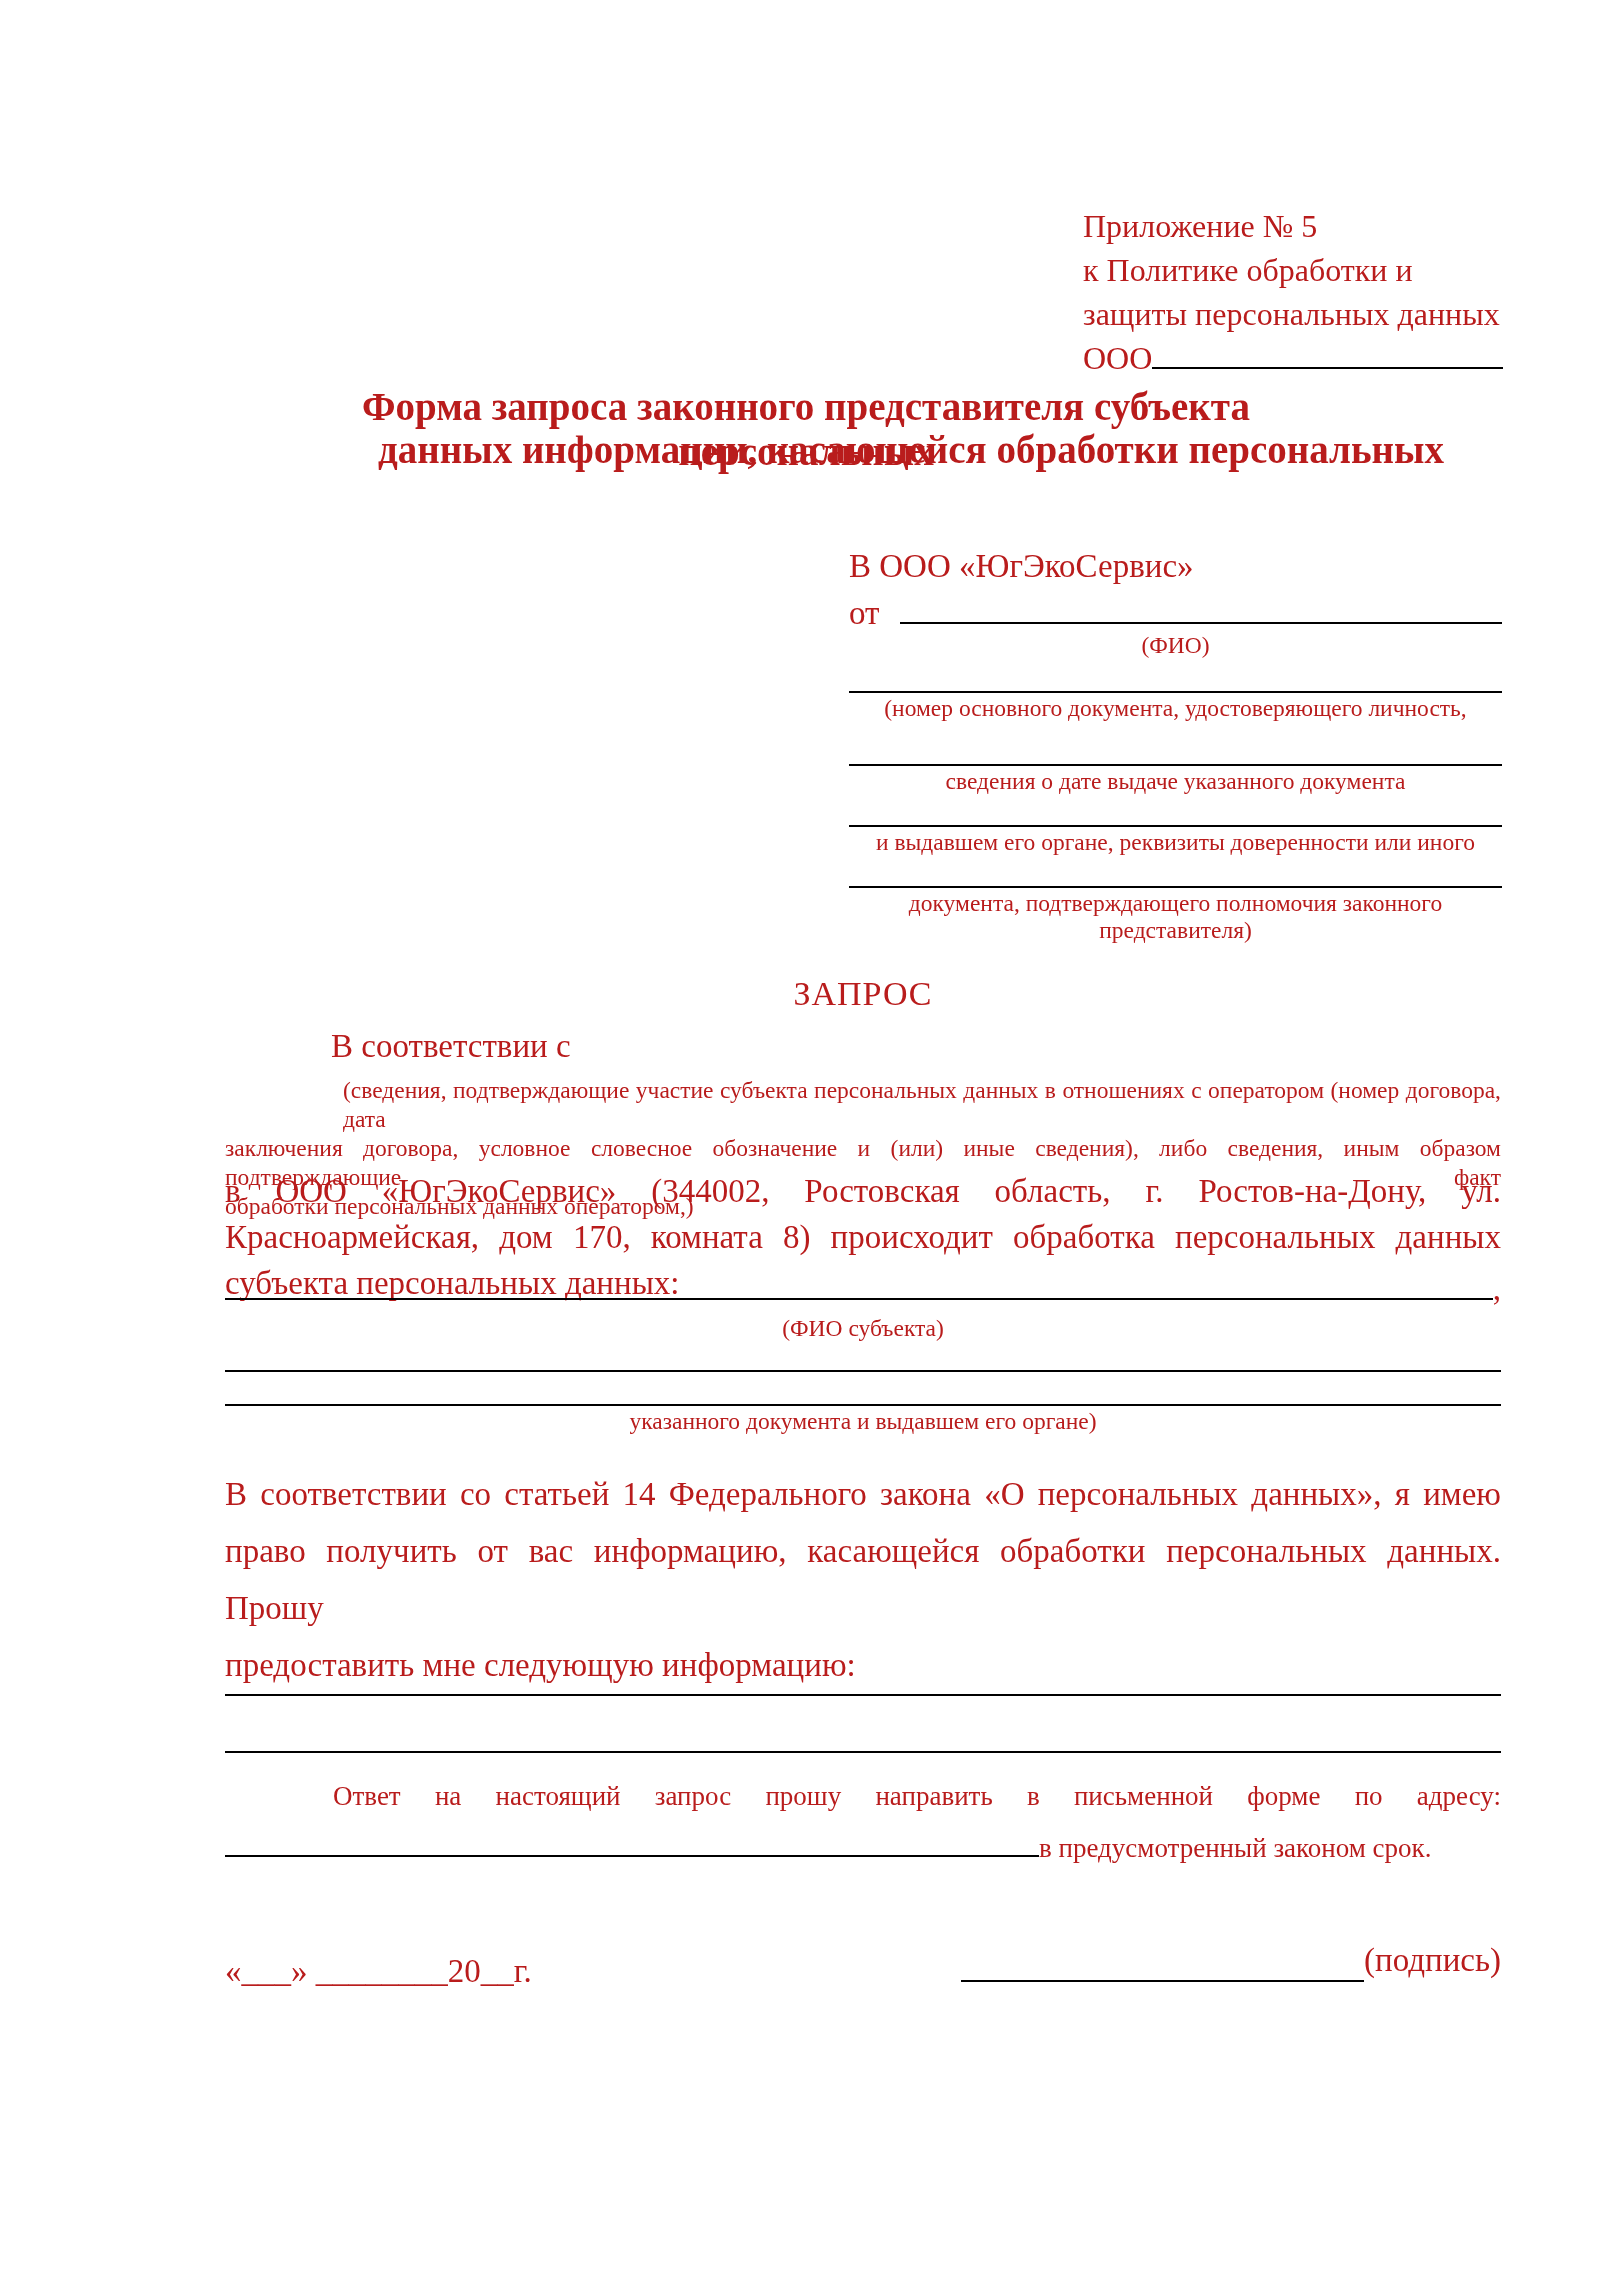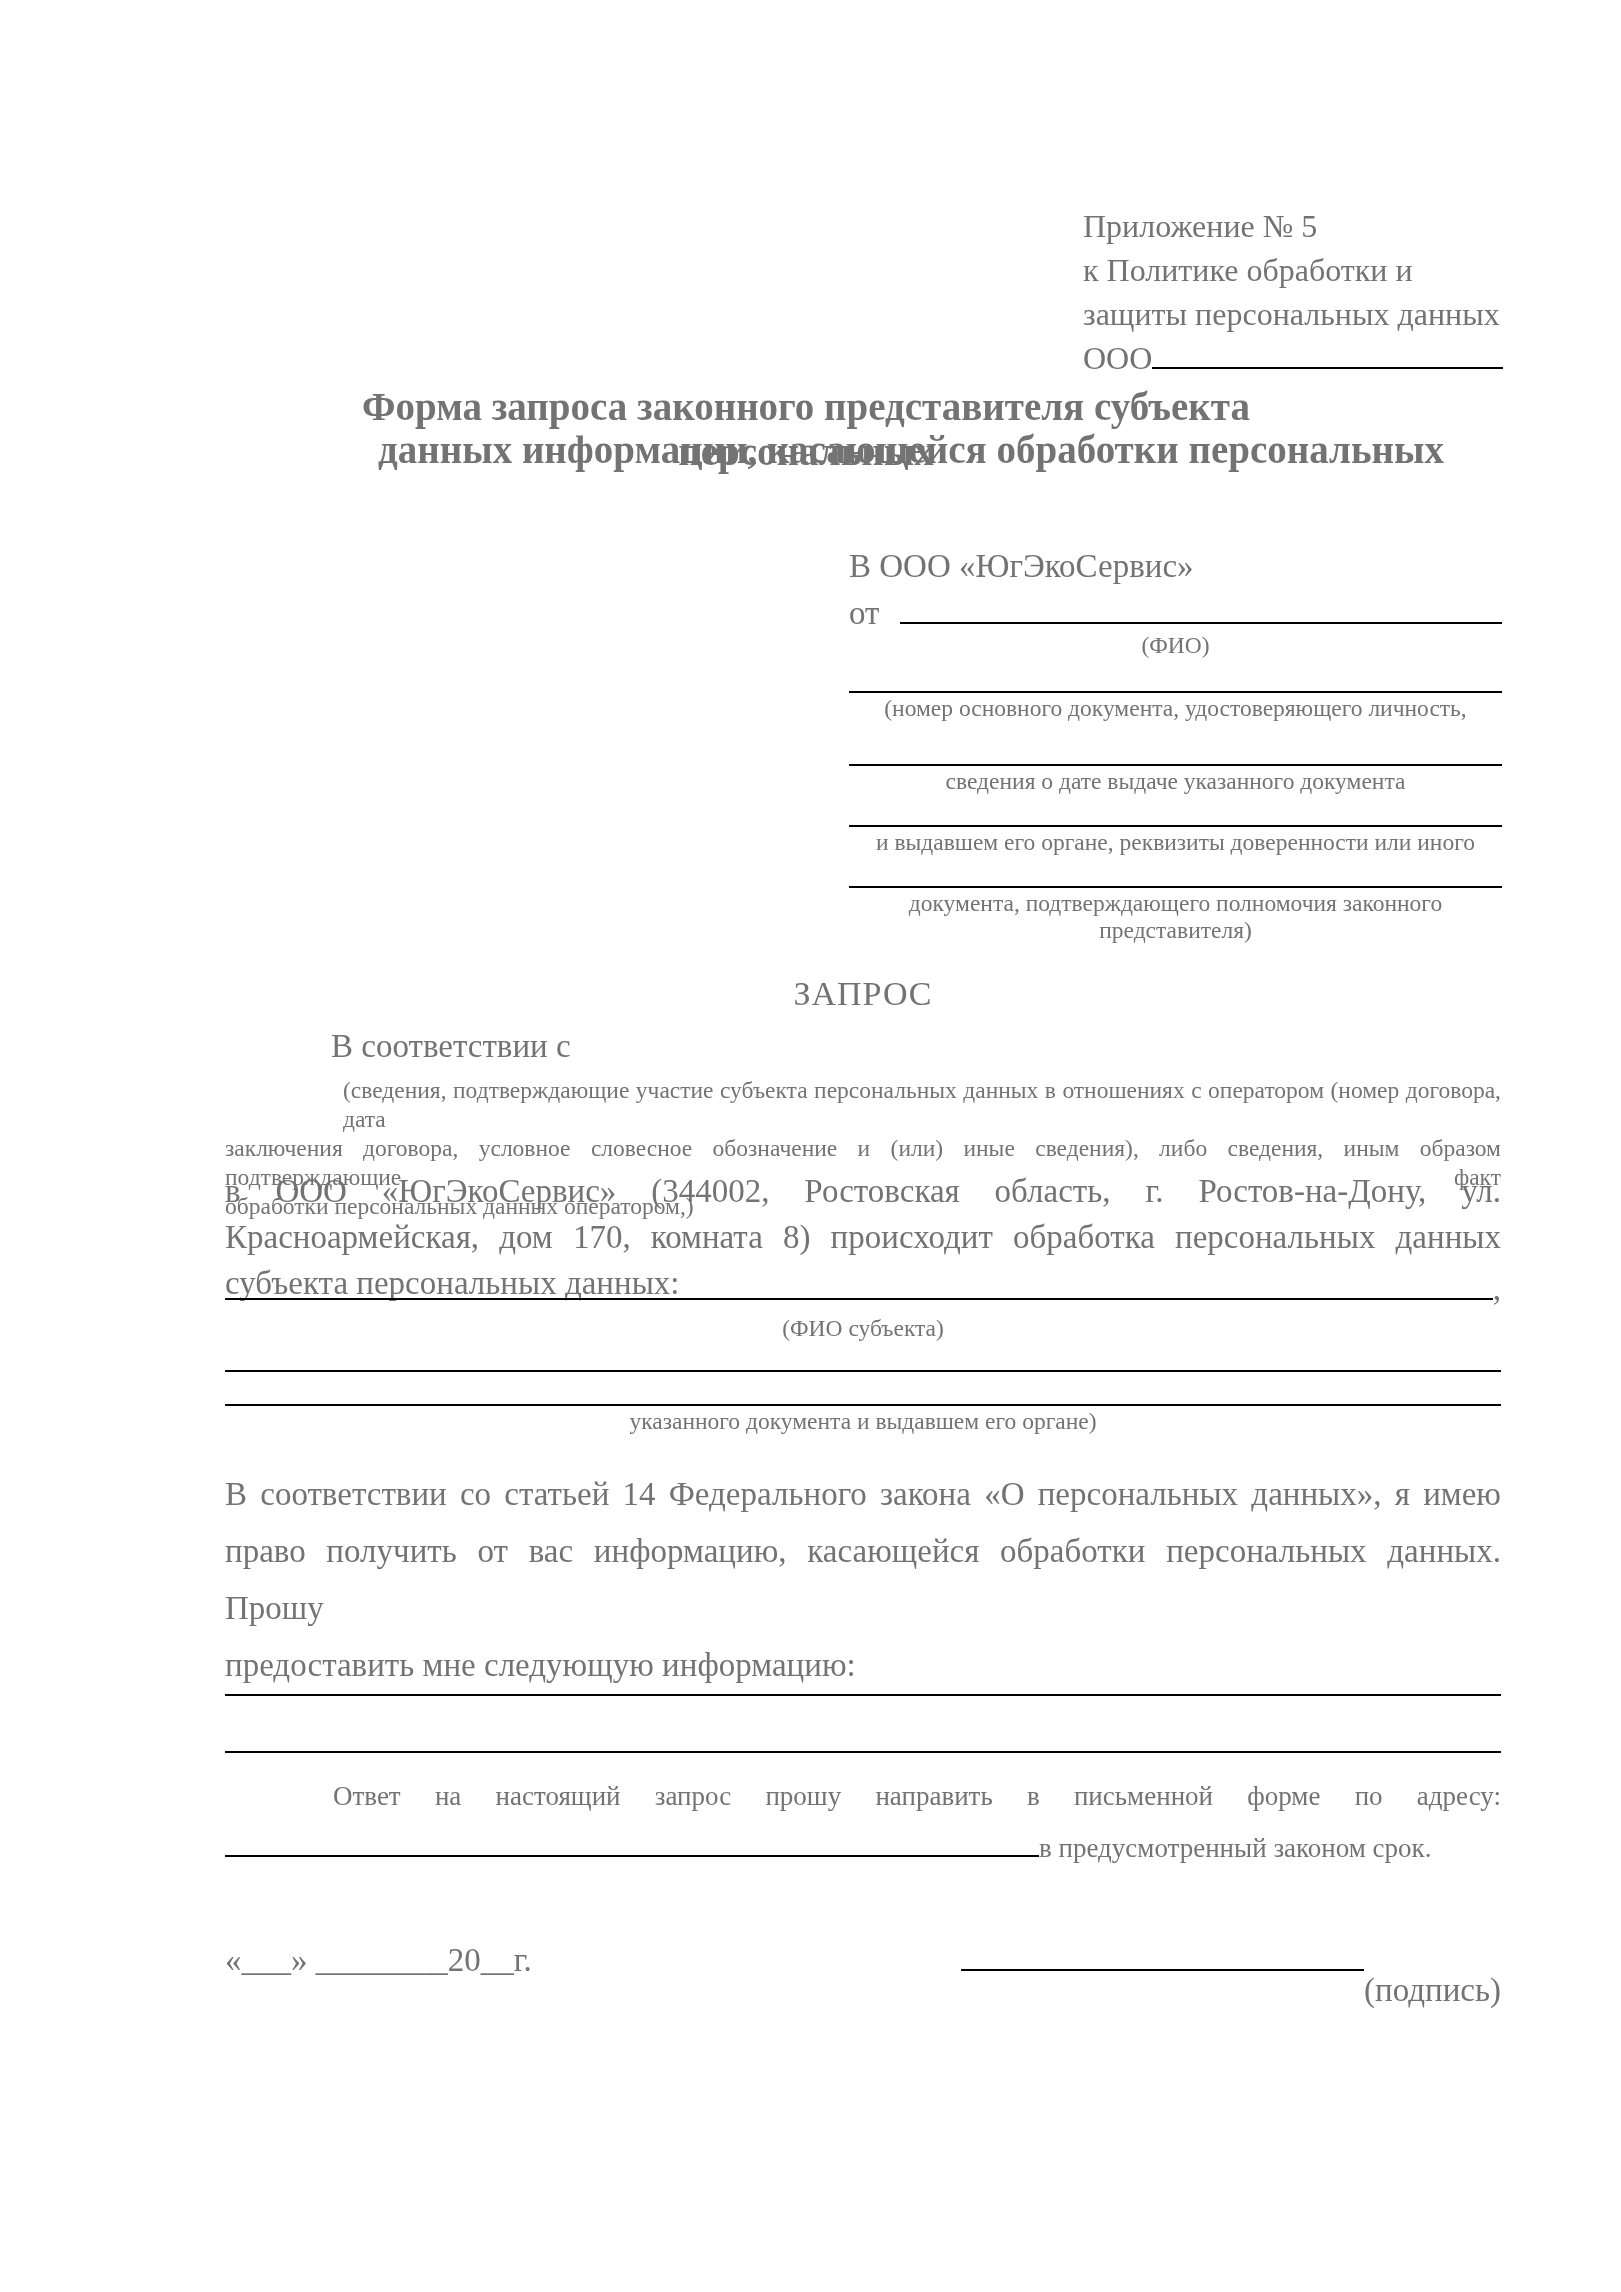--- a/index.html
+++ b/index.html
@@ -1,21 +1,21 @@
 <!DOCTYPE html>
 <html lang="ru"><head>
 <meta charset="utf-8">
 <style>
   html,body { margin:0; padding:0; background:#888; }
   .page {
     position:relative;
     width:1621px; height:2293px;
     margin:0 auto;
     background:#ffffff;
-    color:#737373;
+    color:#b91c1c;
     font-family:"Liberation Serif","DejaVu Serif",serif;
     overflow:hidden;
   }
   .abs { position:absolute; }
   .uline { border-bottom:2.9px solid #000; }
   .uline.flexfill { flex:1 1 auto; height:0; }
   .jfull { text-align:justify; text-align-last:justify; }
   .baseline-row { display:flex; align-items:baseline; }
 
   
@@ -71,21 +71,21 @@
 
   
   #reply { left:225px; top:1772px; width:1276px; font-size:27px; }
   #reply .l1 { line-height:49px; padding-left:108px; }
   #reply .l2 { margin-top:3px; line-height:49px; }
   #reply .l2 .uline { width:814px; height:0; }
 
   
   #footer { left:225px; top:1939px; width:1276px; font-size:33px; line-height:43px; display:flex; justify-content:space-between; align-items:baseline; }
   #footer .date { white-space:pre; }
-  #footer .sig { display:flex; align-items:flex-start; }
+  #footer .sig { display:flex; align-items:flex-end; }
   #footer .sig .uline { width:403px; height:0; }
 </style>
 </head>
 <body>
 
 <div class="page">
 
   <div class="abs" id="appendix">
     <div>Приложение № 5</div>
     <div>к Политике обработки и</div>

